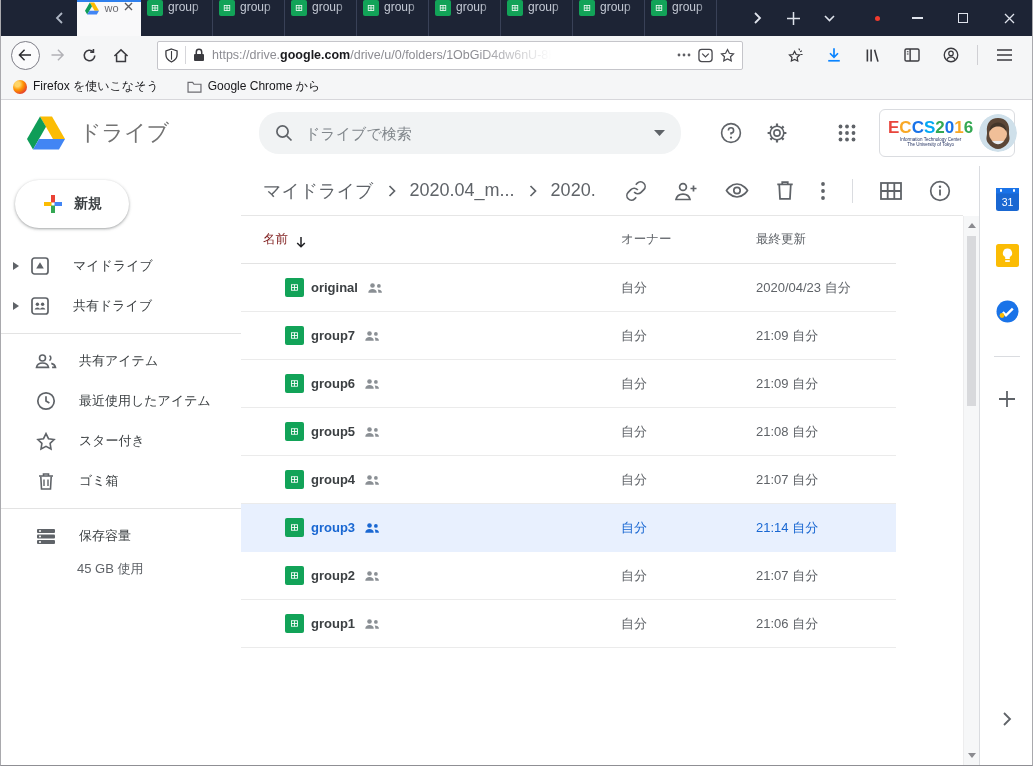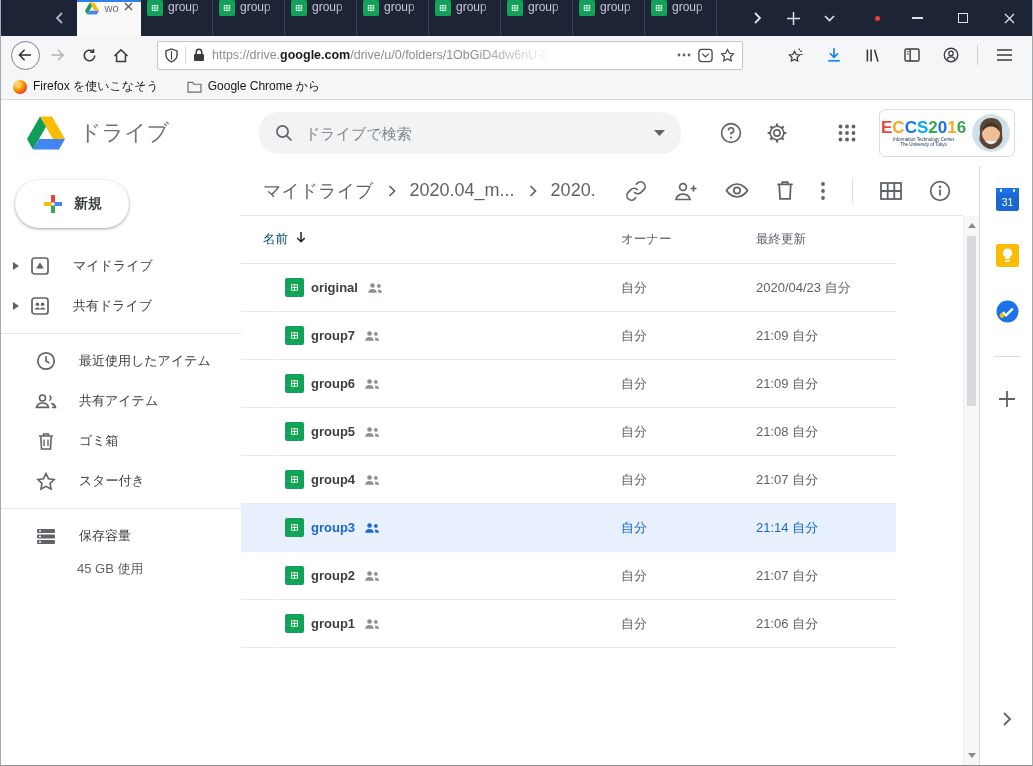--- a/index.html
+++ b/index.html
@@ -57,21 +57,21 @@
   .drive-header { height:66px; display:flex; align-items:center; background:#fff; flex:none; }
   .dh-left { width:258px; display:flex; align-items:center; padding-left:26px; gap:14px; flex:none; }
   .drive-title { font-size:22px; color:#737373; }
   .search { width:422px; height:42px; background:#f1f3f4; border-radius:20px;
     display:flex; align-items:center; padding:0 16px; gap:12px; flex:none; }
   .search input { border:0; outline:0; background:transparent; flex:1; font-size:15px;
     font-family:inherit; color:#202124; }
   .search input::placeholder { color:#80868b; }
   .dh-ic { width:40px; height:40px; display:flex; align-items:center; justify-content:center; }
   .badge { margin-left:12px; width:136px; height:48px; border:1px solid #dadce0; border-radius:6px;
-    background:#fff; display:flex; align-items:center; padding:0 5px 0 1px; gap:6px; }
+    background:#fff; display:flex; align-items:center; padding:0 5px 0 8px; gap:6px; }
   .eccs { display:flex; flex-direction:column; align-items:center; }
   .eccs-letters { font-size:17px; font-weight:bold; letter-spacing:0; line-height:18px; }
   .eccs-sub { font-size:4.5px; line-height:5.5px; color:#1b2a5b; text-align:center; }
   .avatar { width:38px; height:38px; border-radius:50%; overflow:hidden; flex:none; }
 
   
   .drive-body { flex:1; display:flex; background:#fff; min-height:0; }
 
   
   .sidebar { width:240px; flex:none; padding-top:14px; }
@@ -93,21 +93,21 @@
   .main { width:722px; flex:none; display:flex; flex-direction:column; }
   .list-toolbar { height:50px; display:flex; align-items:center; padding-left:22px;
     border-bottom:1px solid #e6e6e6; }
   .crumb { font-size:18px; color:#5f6368; display:flex; align-items:center; gap:14px; }
   .crumb-chev { color:#5f6368; }
   .lt-icons { margin-left:auto; display:flex; align-items:center; gap:27px; margin-right:12px; color:#5f6368; }
   .lt-sep { width:1px; height:24px; background:#dadce0; }
 
   .thead { height:48px; display:grid; grid-template-columns:358px 135px 140px; align-items:center;
     padding-left:22px; width:655px; border-bottom:1px solid #e3e3e3; color:#5f6368; font-size:12.5px; }
-  .th-name { display:flex; align-items:flex-start; gap:8px; color:#0c4a6e; }
+  .th-name { display:flex; align-items:flex-end; gap:8px; color:#7f1d1d; }
 
   .file-row { width:655px; height:48px; display:grid; grid-template-columns:70px 310px 135px 140px;
     align-items:center; border-bottom:1px solid #ebebeb; cursor:default; }
   .f-iconcell { padding-left:44px; }
   .f-icon { width:19px; height:19px; border-radius:2px; background:#12a358;
     display:flex; align-items:center; justify-content:center; }
   .f-namecell { display:flex; align-items:center; gap:9px; }
   .f-name { font-size:13px; font-weight:bold; color:#3c4043; }
   .f-shared { color:#8a8f94; display:flex; }
   .f-owner,.f-modified { font-size:13px; color:#5f6368; }
@@ -462,54 +462,54 @@
               <path d="M4.6 13.6c.5-1.5 1.5-2.2 2.8-2.2s2.3.7 2.8 2.2zM9.8 13.6c.5-1.5 1.5-2.2 2.8-2.2s2.3.7 2.8 2.2z" fill="currentColor"></path>
             </svg>
           </span>
         <span class="lbl">共有ドライブ</span>
       </div>
 
       <div class="sb-sep"></div>
 
       <div class="sb-item sb-plain">
         <span class="sb-icon">
-            <svg width="20" height="20" viewBox="0 0 20 20">
-              <circle cx="10" cy="10" r="8.2" fill="none" stroke="currentColor" stroke-width="1.7"></circle>
-              <path d="M10 5.2V10l3.4 2" fill="none" stroke="currentColor" stroke-width="1.7"></path>
-            </svg>
-          </span>
-        <span class="lbl">最近使用したアイテム</span>
-      </div>
-      <div class="sb-item sb-plain">
-        <span class="sb-icon">
             <svg width="22" height="15" viewBox="0 0 22 15">
               <circle cx="7.5" cy="4" r="3" fill="none" stroke="currentColor" stroke-width="1.6"></circle>
               <path d="M1.5 13.4c.6-3 2.9-4.4 6-4.4s5.4 1.4 6 4.4z" fill="none" stroke="currentColor" stroke-width="1.6"></path>
               <path d="M14.5 1.6a3 3 0 0 1 0 5M16.3 9.4c2.2.5 3.7 1.8 4.2 4h-3.4" fill="none" stroke="currentColor" stroke-width="1.6"></path>
             </svg>
           </span>
         <span class="lbl">共有アイテム</span>
+      </div>
+      <div class="sb-item sb-plain">
+        <span class="sb-icon">
+            <svg width="20" height="20" viewBox="0 0 20 20">
+              <circle cx="10" cy="10" r="8.2" fill="none" stroke="currentColor" stroke-width="1.7"></circle>
+              <path d="M10 5.2V10l3.4 2" fill="none" stroke="currentColor" stroke-width="1.7"></path>
+            </svg>
+          </span>
+        <span class="lbl">最近使用したアイテム</span>
+      </div>
+      <div class="sb-item sb-plain">
+        <span class="sb-icon">
+            <svg width="20" height="19" viewBox="0 0 20 19">
+              <path d="M10 1.6l2.5 5.1 5.6.8-4 3.9.9 5.6-5-2.6-5 2.6.9-5.6-4-3.9 5.6-.8z" fill="none" stroke="currentColor" stroke-width="1.6"></path>
+            </svg>
+          </span>
+        <span class="lbl">スター付き</span>
       </div>
       <div class="sb-item sb-plain">
         <span class="sb-icon">
             <svg width="16" height="19" viewBox="0 0 16 19">
               <path d="M1 4h14M5.5 4V2h5v2" fill="none" stroke="currentColor" stroke-width="1.6"></path>
               <path d="M2.8 4.5 3.5 17h9l.7-12.5" fill="none" stroke="currentColor" stroke-width="1.6"></path>
               <path d="M6 7.5v6.5M10 7.5v6.5" stroke="currentColor" stroke-width="1.4"></path>
             </svg>
           </span>
         <span class="lbl">ゴミ箱</span>
-      </div>
-      <div class="sb-item sb-plain">
-        <span class="sb-icon">
-            <svg width="20" height="19" viewBox="0 0 20 19">
-              <path d="M10 1.6l2.5 5.1 5.6.8-4 3.9.9 5.6-5-2.6-5 2.6.9-5.6-4-3.9 5.6-.8z" fill="none" stroke="currentColor" stroke-width="1.6"></path>
-            </svg>
-          </span>
-        <span class="lbl">スター付き</span>
       </div>
 
       <div class="sb-sep"></div>
 
       <div class="sb-item sb-plain">
         <span class="sb-icon">
             <svg width="20" height="17" viewBox="0 0 20 17">
               <g fill="currentColor">
                 <rect x="1" y="1" width="18" height="4" rx="1"></rect>
                 <rect x="1" y="6.5" width="18" height="4" rx="1"></rect>

